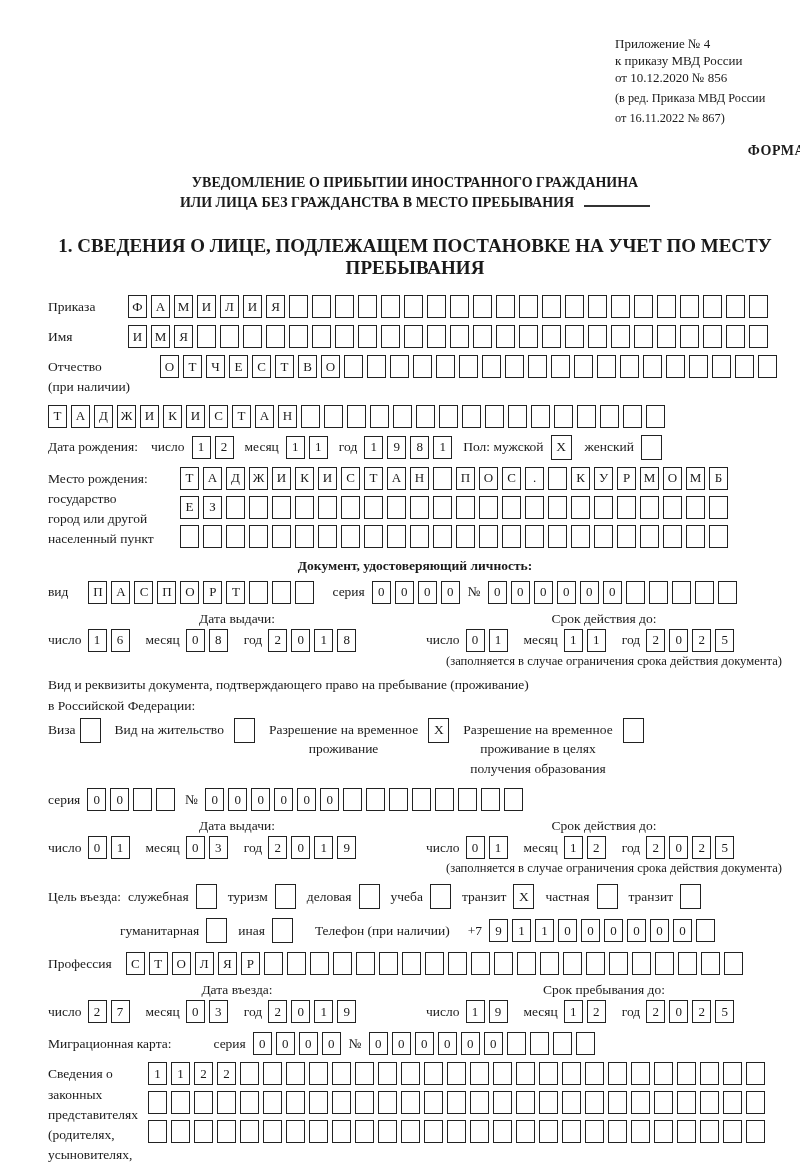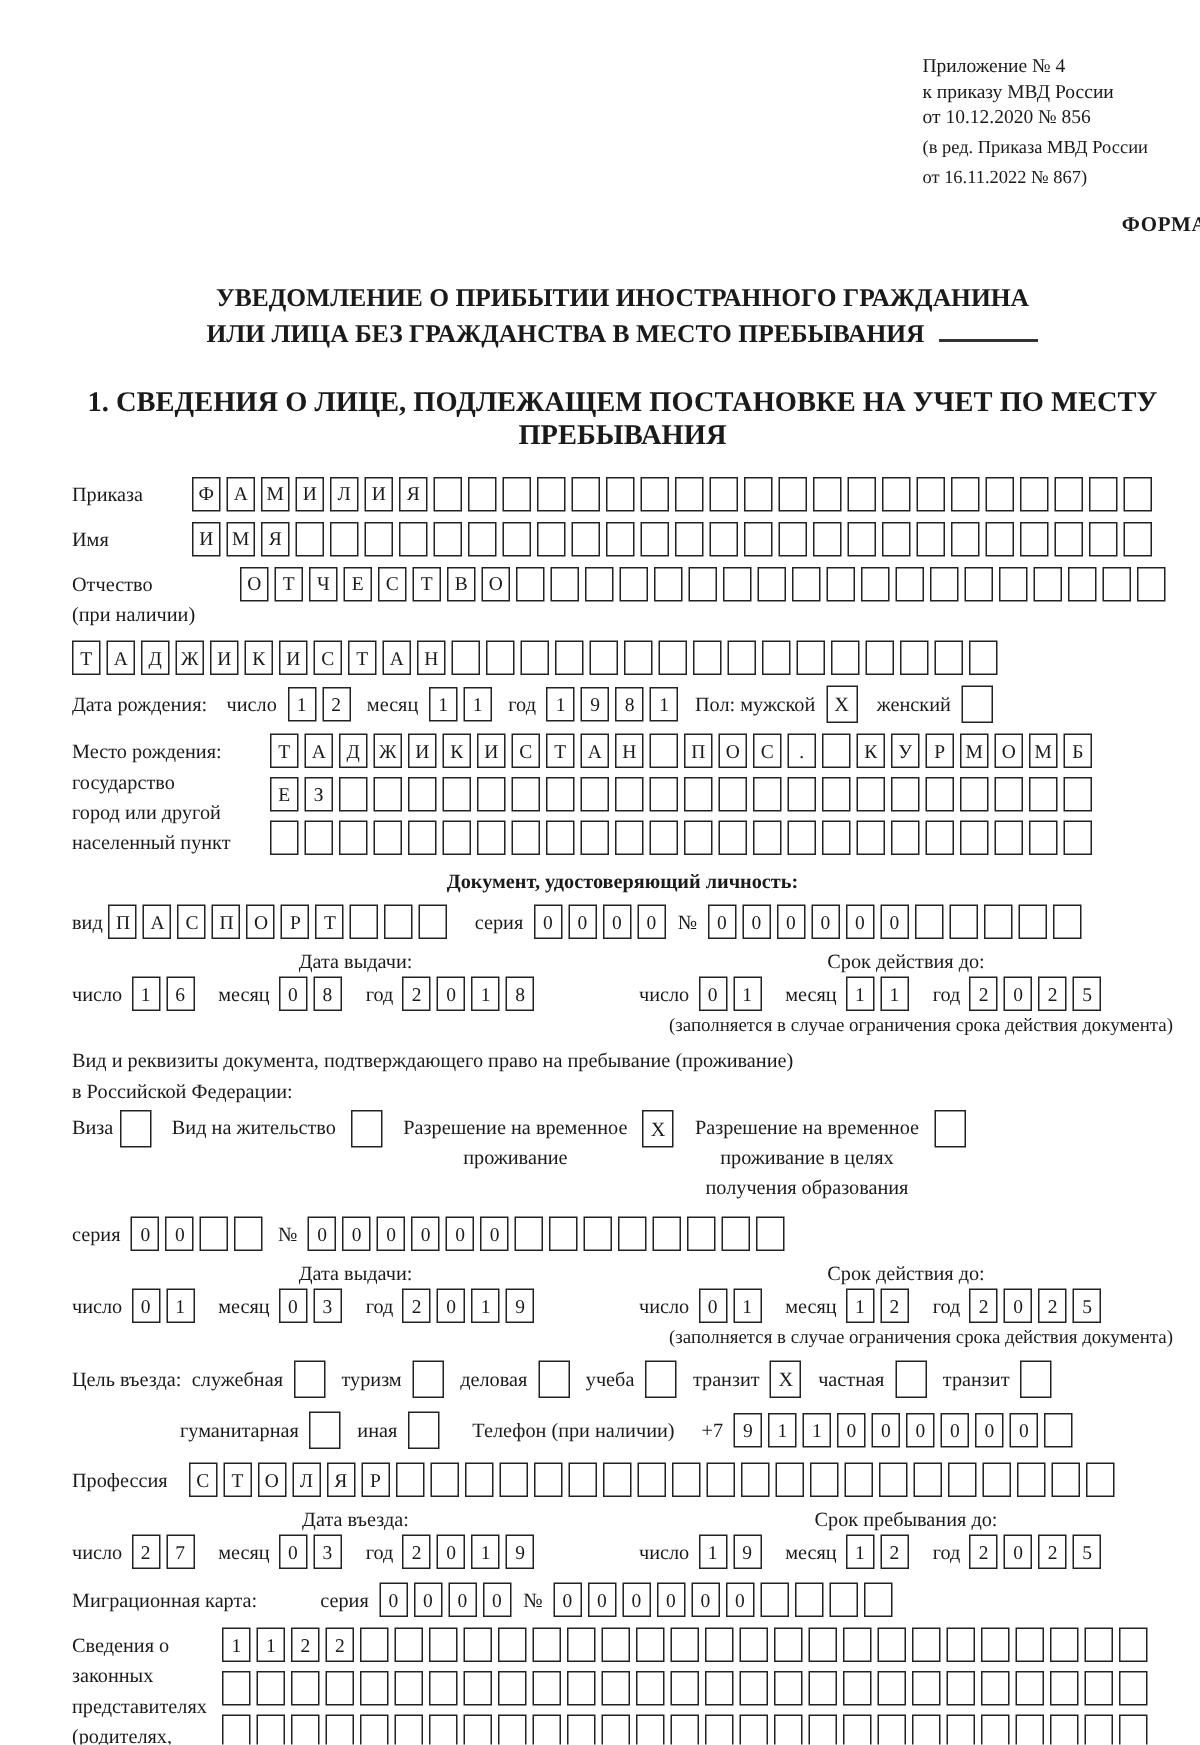--- a/index.html
+++ b/index.html
@@ -7,21 +7,21 @@
   body {
     width:800px; height:1163px; overflow:hidden;
     background:#ffffff; color:#1a1a1a;
     font-family:"Liberation Serif", serif;
     font-size:13.5px;
     padding:36px 18px 10px 48px;
   }
   .hdr { width:190px; margin-left:567px; font-size:13px; line-height:1.3; }
   .hdr .sub { font-size:12.3px; margin-top:4px; }
   .forma { width:190px; margin-left:567px; margin-top:16px; text-align:right; font-weight:bold; font-size:14px; letter-spacing:.5px; }
-  .title { text-align:center; font-weight:bold; font-size:17px; line-height:1.45; margin-top:28px; }
+  .title { text-align:center; font-weight:bold; font-size:14px; line-height:1.45; margin-top:14px; }
   .blankline { display:inline-block; width:66px; border-bottom:2px solid #333; height:12px; margin-left:10px; }
   .sect { text-align:center; font-weight:bold; font-size:19px; margin-top:22px; margin-bottom:16px; }
 
   .frow { display:flex; align-items:flex-start; margin-bottom:7px; }
   .flabel { flex:0 0 auto; white-space:pre-line; line-height:1.5; padding-top:2px; }
   .w80 { width:80px; } .w112 { width:112px; } .w132 { width:132px; } .w100 { width:100px; }
 
   .boxes { display:inline-flex; flex-wrap:nowrap; }
   .cell {
     width:19px; height:23px; border:1.6px solid #222; margin-right:4px;
@@ -319,21 +319,21 @@
         <span class="cell"></span>
         <span class="cell"></span>
         <span class="cell"></span>
       </span>
   </div>
 </div>
 
 <div class="center-bold">Документ, удостоверяющий личность:</div>
 
 <div class="frow inline">
-  <span style="margin-right:4px;">вид</span>
+  <span style="margin-right:20px;">вид</span>
   <span class="boxes" style="margin-right:14px;">
       <span class="cell">П</span>
       <span class="cell">А</span>
       <span class="cell">С</span>
       <span class="cell">П</span>
       <span class="cell">О</span>
       <span class="cell">Р</span>
       <span class="cell">Т</span>
       <span class="cell"></span>
       <span class="cell"></span>

